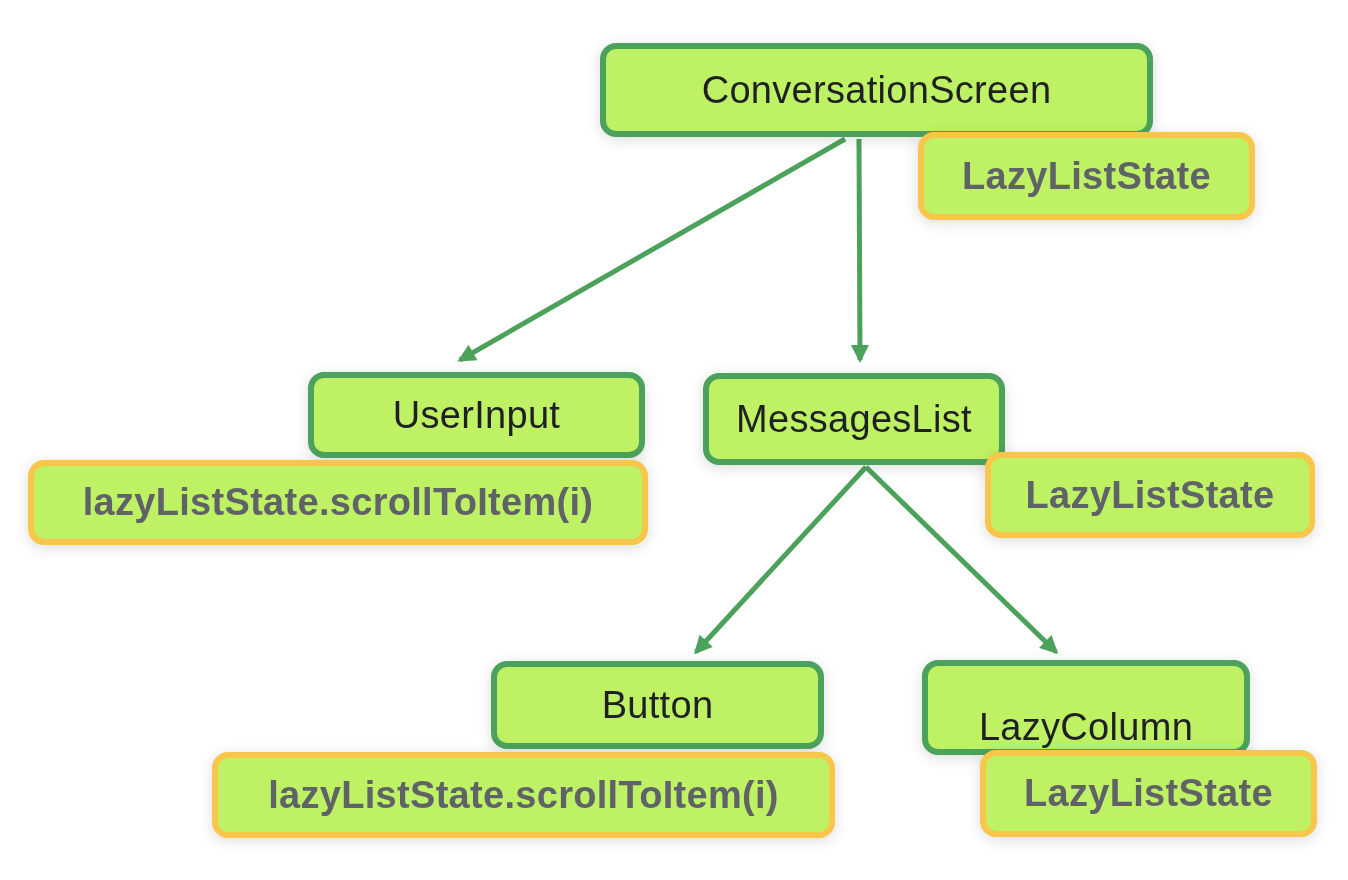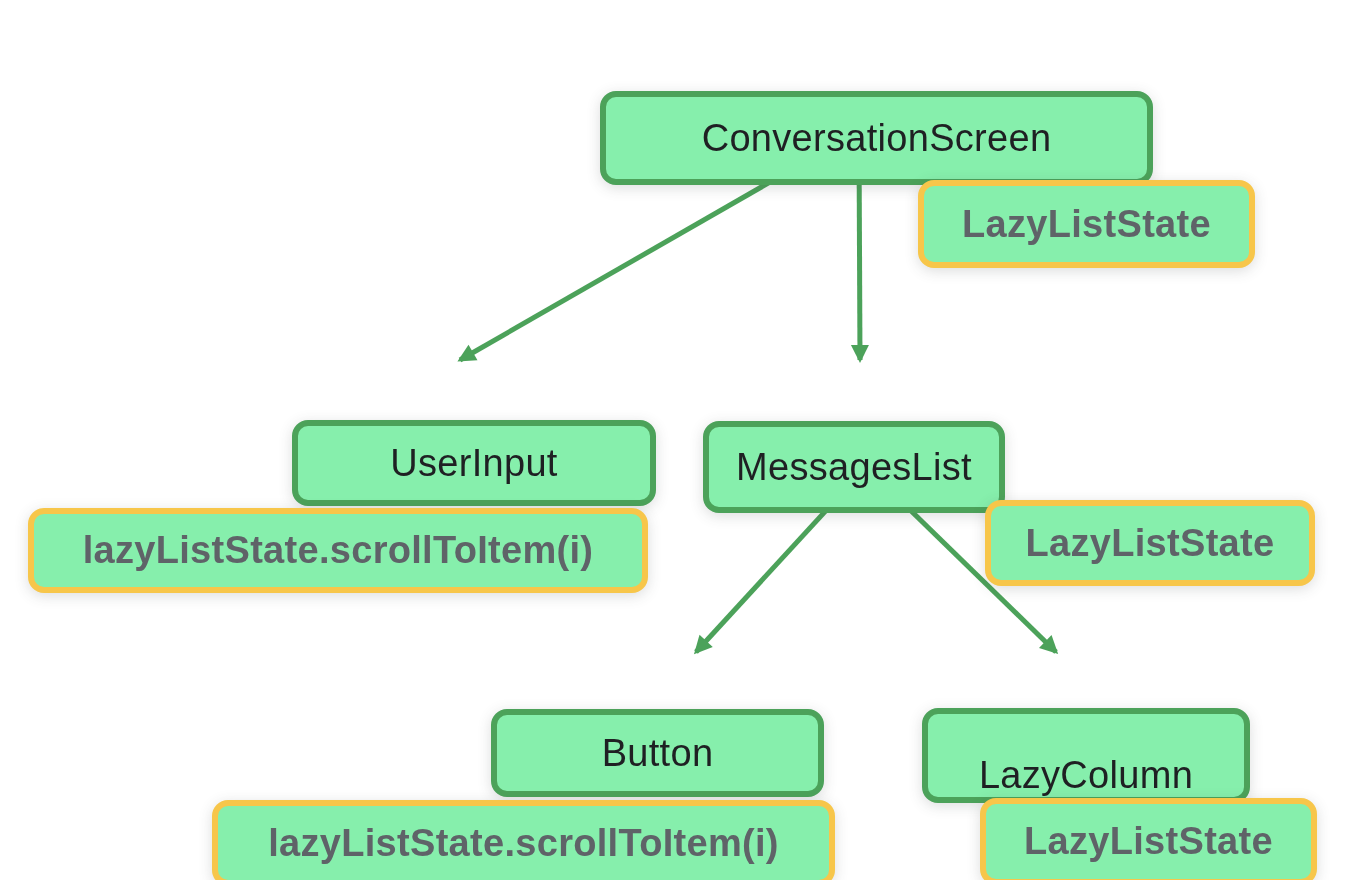--- a/index.html
+++ b/index.html
@@ -17,29 +17,28 @@
   }
   .edges {
     position: absolute;
     left: 0; top: 0;
     width: 1348px;
     height: 880px;
     z-index: 0;
   }
   .node {
     position: absolute;
-    background: #86efac;
+    background: #bef264;
     border-radius: 16px;
     display: flex;
     align-items: center;
     justify-content: center;
     box-sizing: border-box;
     box-shadow: 0 3px 14px rgba(60,64,67,0.18);
     white-space: nowrap;
-    margin-top: 48px;
   }
   .node.green {
     border: 6px solid #4CA25A;
     z-index: 1;
     color: #1f2023;
     font-size: 38px;
     letter-spacing: 0.3px;
   }
   .node.yellow {
     border: 6px solid #F7C64A;
@@ -65,21 +64,21 @@
     <line x1="845" y1="139" x2="460" y2="360" stroke="#4CA25A" stroke-width="5" marker-end="url(#arrowhead)"></line>
     <line x1="859" y1="139" x2="860" y2="360" stroke="#4CA25A" stroke-width="5" marker-end="url(#arrowhead)"></line>
     <line x1="866" y1="467" x2="696" y2="652" stroke="#4CA25A" stroke-width="5" marker-end="url(#arrowhead)"></line>
     <line x1="866" y1="467" x2="1056" y2="652" stroke="#4CA25A" stroke-width="5" marker-end="url(#arrowhead)"></line>
   </svg>
 
   <div class="node green" style="left:600px; top:43px; width:553px; height:94px;">
     <span>ConversationScreen</span>
   </div>
 
-  <div class="node green" style="left:292px; top:372px; width:364px; height:86px;">
+  <div class="node green" style="left:308px; top:372px; width:337px; height:86px;">
     <span>UserInput</span>
   </div>
 
   <div class="node green" style="left:703px; top:373px; width:302px; height:92px;">
     <span>MessagesList</span>
   </div>
 
   <div class="node green" style="left:491px; top:661px; width:333px; height:88px;">
     <span>Button</span>
   </div>

